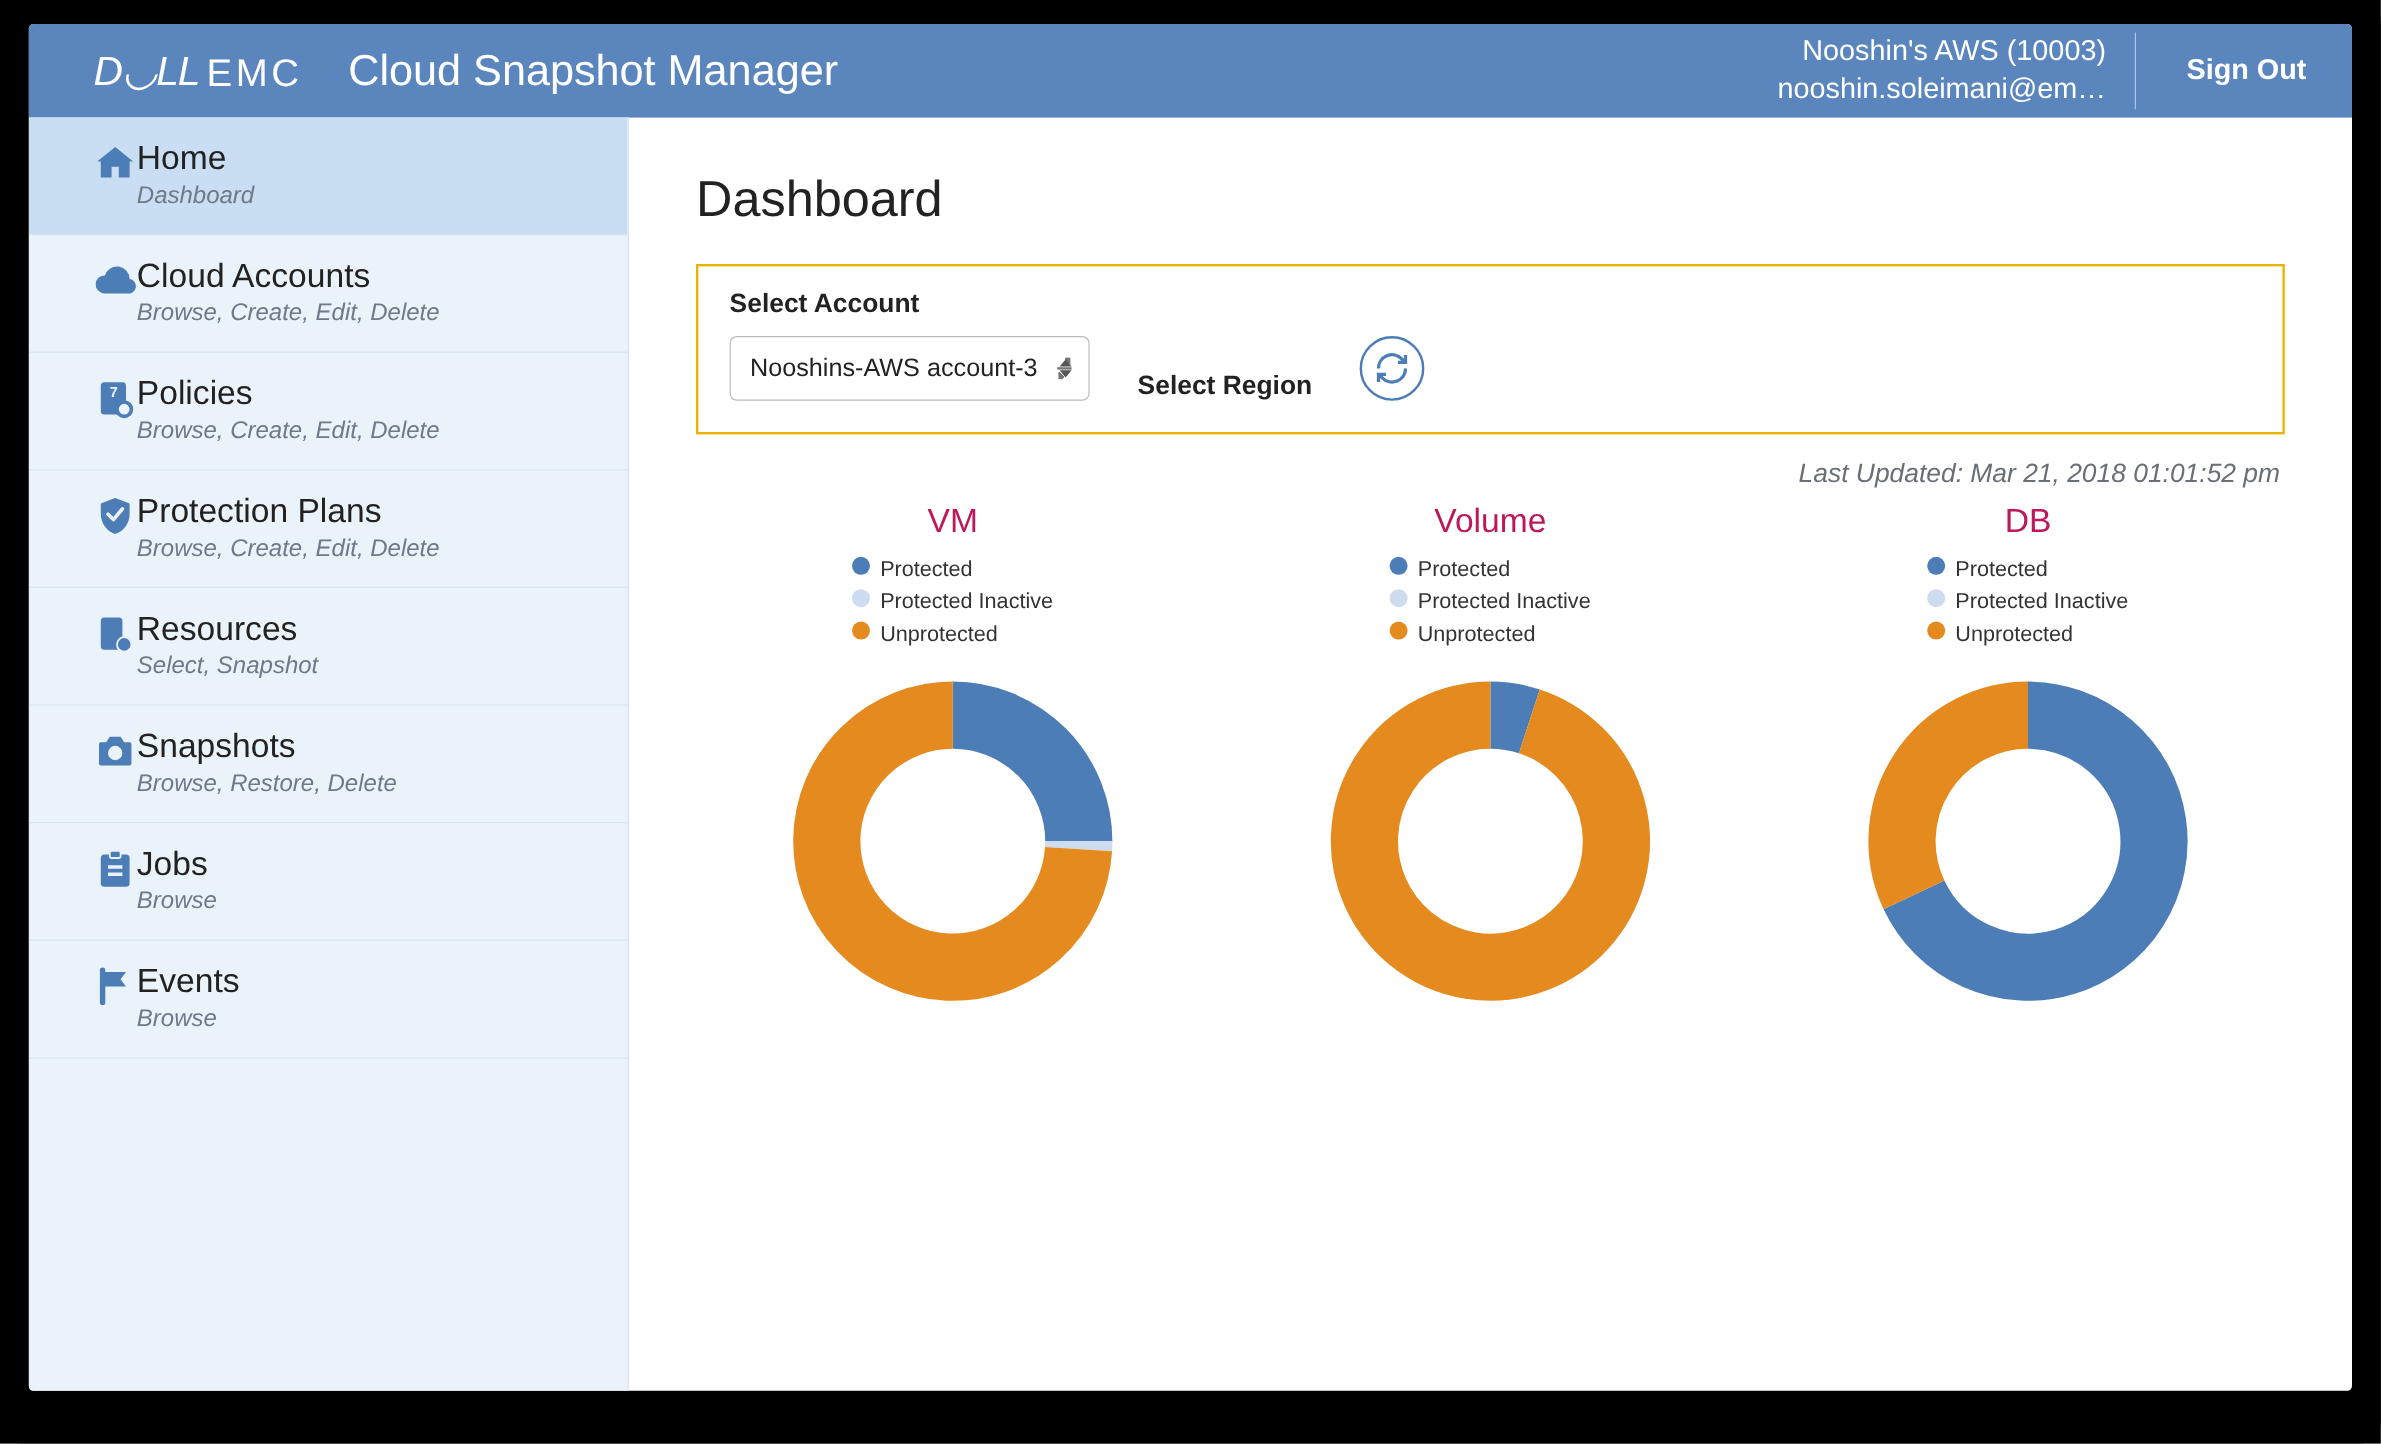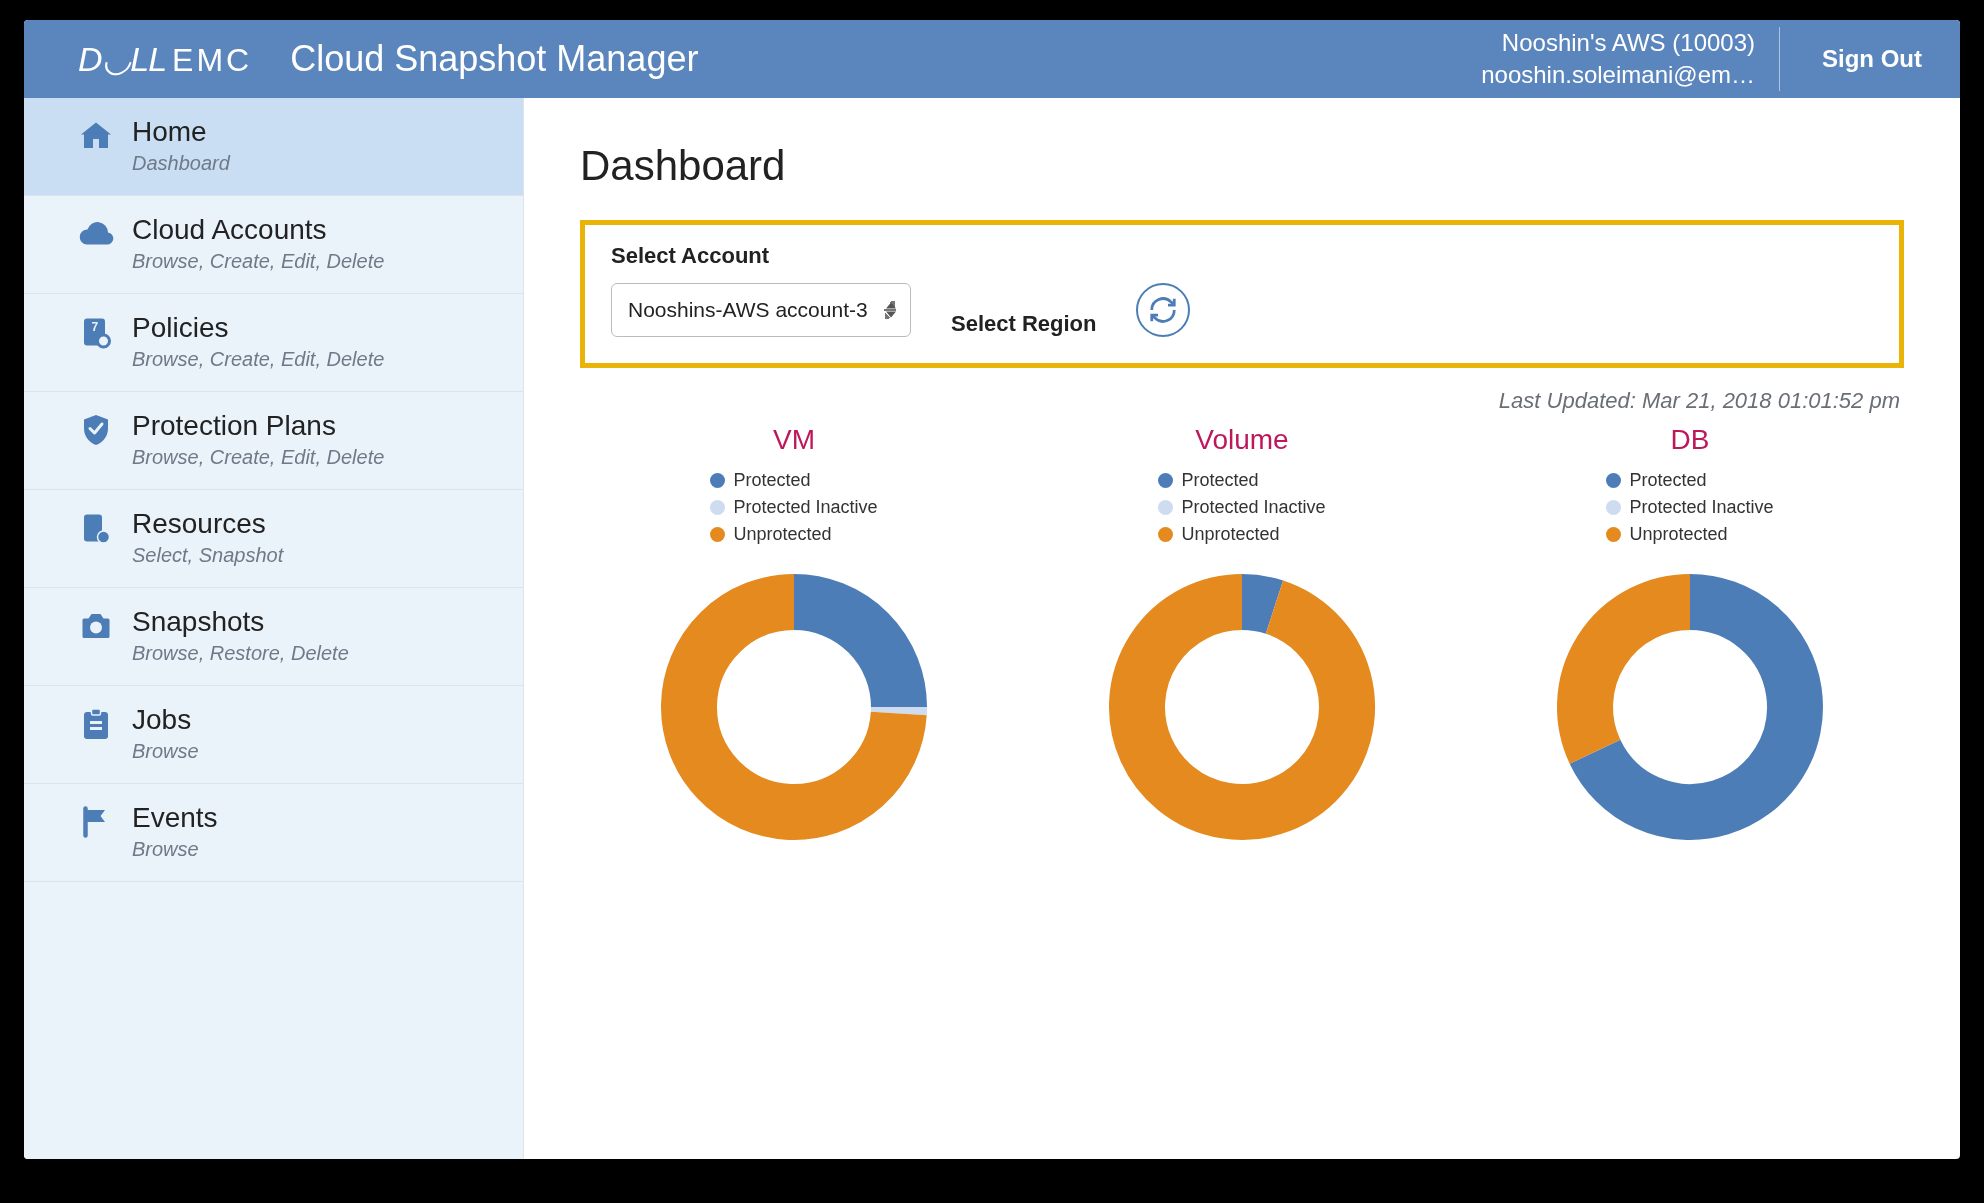--- a/index.html
+++ b/index.html
@@ -79,21 +79,20 @@
   
   .sidebar {
     width: 500px;
     background: #eaf2fa;
     border-right: 1px solid #d9e4ef;
     overflow-y: auto;
   }
   .nav-item {
     display: flex;
     align-items: flex-start;
-    gap: 18px;
     padding: 18px 26px 20px 54px;
     border-bottom: 1px solid #d9e4ef;
     cursor: pointer;
     color: #2b2b2b;
   }
   .nav-item.active {
     background: #c9def2;
   }
   .nav-icon {
     width: 36px;
@@ -120,21 +119,21 @@
     padding: 44px 56px 30px 56px;
     overflow: auto;
     color: #222;
   }
   .page-title {
     font-size: 42px;
     font-weight: 400;
     margin-bottom: 30px;
   }
   .filter-box {
-    border: 5px solid #eab308;
+    border: 2px solid #eab308;
     padding: 18px 26px 26px 26px;
     display: flex;
     align-items: flex-end;
     gap: 40px;
   }
   .field-group { display: flex; flex-direction: column; gap: 14px; }
   .field-label { font-size: 22px; font-weight: 600; color: #222; }
   .select {
     height: 54px;
     min-width: 300px;
@@ -217,21 +216,21 @@
   }
   .legend {
     font-size: 18px;
     color: #333;
     display: flex;
     flex-direction: column;
     gap: 6px;
     align-items: flex-start;
     margin-bottom: 22px;
   }
-  .legend div { display: flex; align-items: center; gap: 8px; }
+  .legend div { display: flex; gap: 8px; }
   .swatch {
     width: 15px; height: 15px; border-radius: 50%;
     display: inline-block;
   }
   .donut-wrap { width: 280px; height: 280px; }
   .donut-wrap svg { width: 100%; height: 100%; }
 
 </style>
 </head>
 <body>

